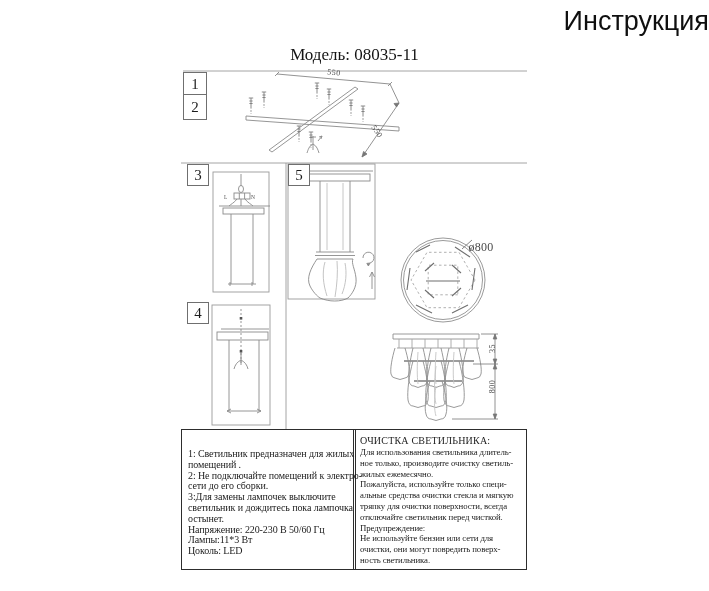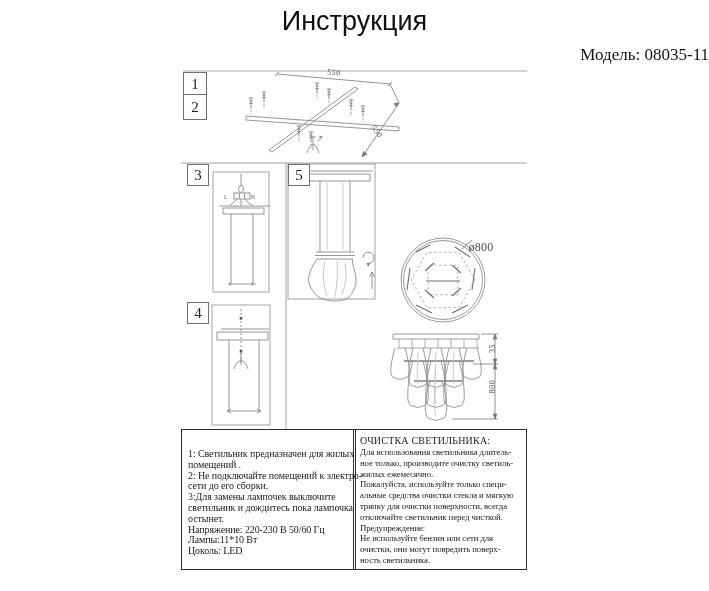--- a/index.html
+++ b/index.html
@@ -1,20 +1,20 @@
 <!DOCTYPE html>
 <html><head>
 <meta charset="utf-8">
 <style>
   html,body{margin:0;padding:0;background:#e8e8e8;}
   .page{position:relative;width:709px;height:591px;background:#ffffff;overflow:hidden;
         font-family:"Liberation Serif",serif;color:#1f1f1f;}
-  .title{position:absolute;left:0;top:6px;width:709px;text-align:center;
+  .title{position:absolute;left:0;top:6px;width:709px;text-align:right;
          font-family:"Liberation Sans",sans-serif;font-size:27px;font-weight:500;color:#0f0f0f;}
-  .model{position:absolute;left:0;top:45px;width:709px;text-align:right;
+  .model{position:absolute;left:0;top:45px;width:709px;text-align:center;
          font-size:17px;color:#141414;}
   .art{position:absolute;left:0;top:0;}
   .step{position:absolute;border:1px solid #6f6f6f;background:#fff;color:#1c1c1c;
         font-family:"Liberation Serif",serif;font-size:15px;line-height:1;
         display:flex;align-items:center;justify-content:center;}
   .dim{position:absolute;font-size:8px;color:#4a4a4a;letter-spacing:.5px;text-align:center;}
   .wire{position:absolute;font-size:5.5px;color:#555;}
   .infobox{position:absolute;left:181px;top:429px;width:346px;height:141px;
            box-sizing:border-box;border:1.6px solid #2d2d2d;background:#fff;}
   .divider{position:absolute;left:171px;top:0;height:100%;width:2.5px;
@@ -170,21 +170,21 @@
 
     <div class="leftcol">
       <div>1: Светильник предназначен для жилых</div>
       <div>помещений .</div>
       <div>2: Не подключайте помещений к электро-</div>
       <div>сети до его сборки.</div>
       <div>3:Для замены лампочек выключите</div>
       <div>светильник  и дождитесь пока лампочка</div>
       <div>остынет.</div>
       <div>Напряжение: 220-230 В 50/60 Гц</div>
-      <div>Лампы:11*10 Вт</div>
+      <div>Лампы:11*3 Вт</div>
       <div>Цоколь: LED</div>
     </div>
 
     <div class="rightcol">
       <div class="cleanhead">ОЧИСТКА СВЕТИЛЬНИКА:</div>
       <div>Для использования светильника длитель-</div>
       <div>ное только, производите очистку светиль-</div>
       <div>жилых ежемесячно.</div>
       <div>Пожалуйста, используйте только специ-</div>
       <div>альные средства очистки стекла и мягкую</div>

